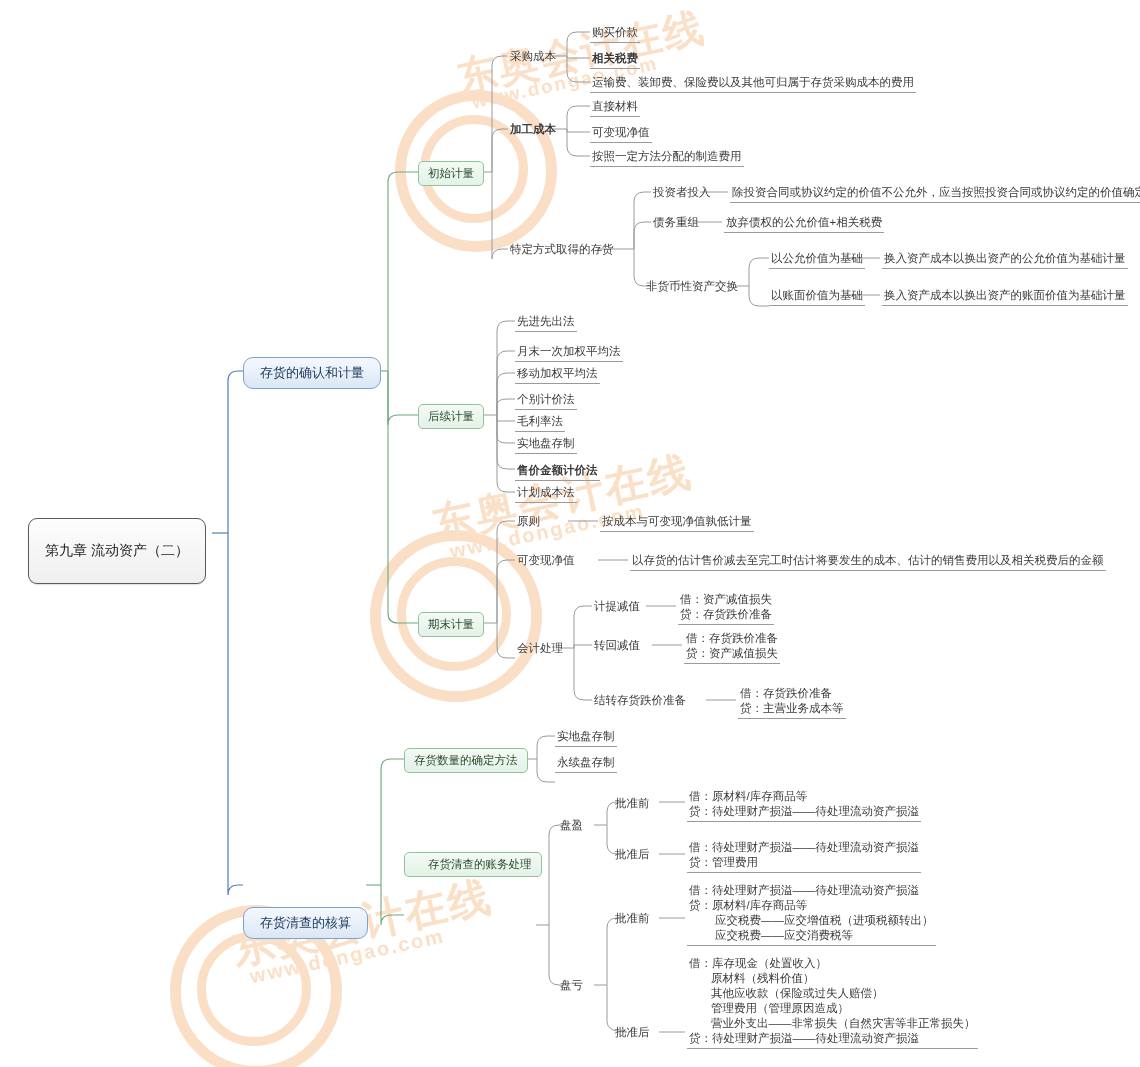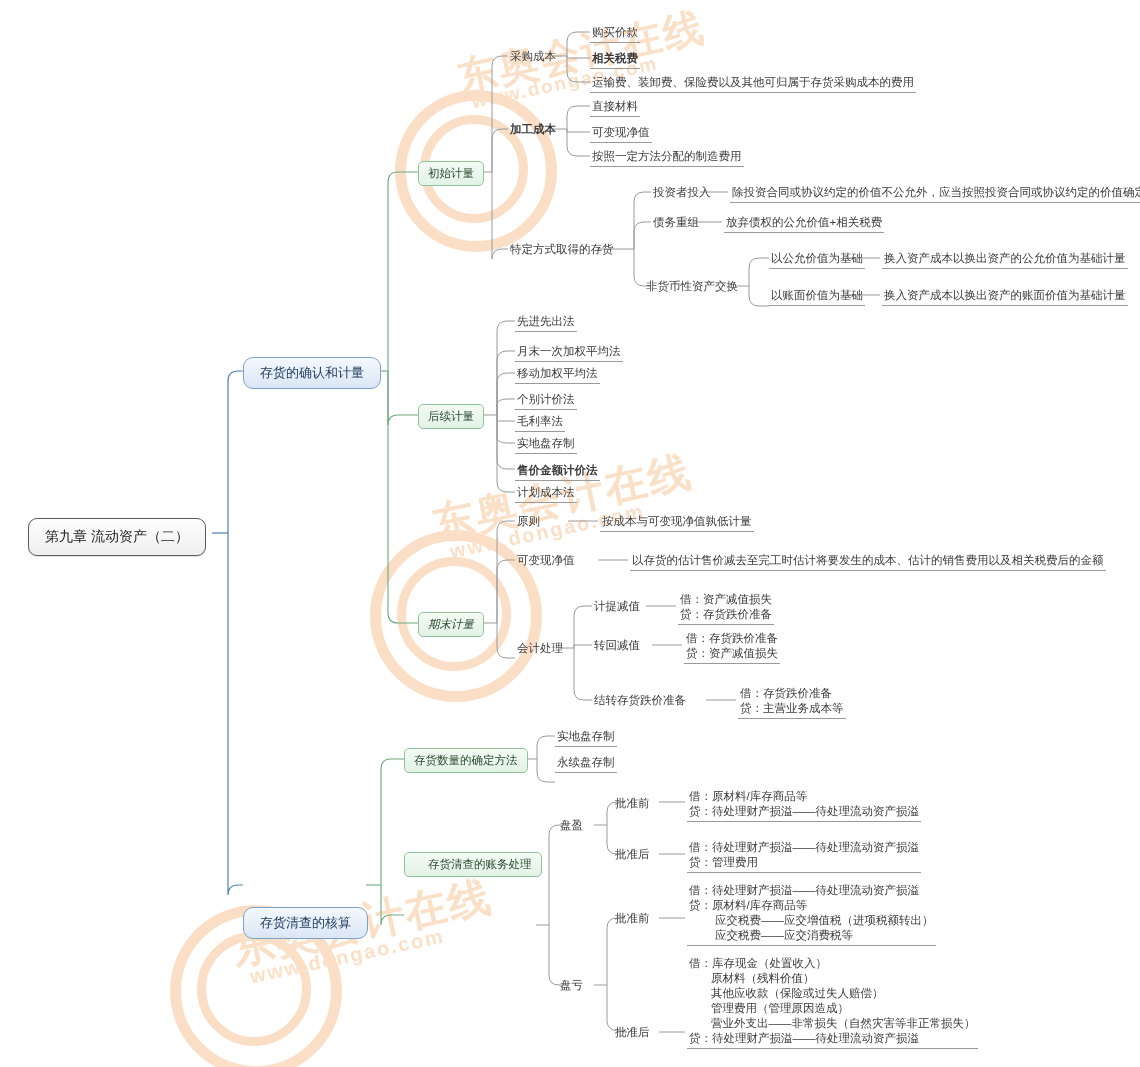--- a/index.html
+++ b/index.html
@@ -22,21 +22,21 @@
     font-family:"Liberation Sans","DejaVu Sans",sans-serif;
   }
 
   
   .node{position:absolute;box-sizing:border-box;white-space:nowrap;}
 
   .node.root{
     border:1.4px solid #5a5a5a;border-radius:9px;
     background:linear-gradient(#fdfdfd,#efefef);
     font-size:14px;color:#222;
-    padding:9px 16px;
+    padding:23px 16px;
     box-shadow:0 1px 1px rgba(0,0,0,.12);
   }
   .node.lvl2{
     border:1.2px solid #7ba2cc;border-radius:10px;
     background:linear-gradient(#f4f8fd,#dbe7f5);
     font-size:13px;color:#1f3a5c;
     padding:6px 16px;
   }
   .node.lvl3{
     border:1px solid #8fc49a;border-radius:5px;
@@ -170,21 +170,21 @@
     </g>
   </svg>
 
   <div class="node root" style="left:28px;top:518px;">第九章 流动资产（二）</div>
 
   <div class="node lvl2" style="left:243px;top:357px;">存货的确认和计量</div>
   <div class="node lvl2" style="left:243px;top:871px;margin-top:36px;">存货清查的核算</div>
 
   <div class="node lvl3" style="left:418px;top:161px;">初始计量</div>
   <div class="node lvl3" style="left:418px;top:404px;">后续计量</div>
-  <div class="node lvl3" style="left:418px;top:612px;font-style:italic;">期末计量</div>
+  <div class="node lvl3" style="left:418px;top:612px;">期末计量</div>
 
   <div class="node lvl3" style="left:404px;top:748px;">存货数量的确定方法</div>
   <div class="node lvl3" style="left:404px;top:852px;padding-left:23px;">存货清查的账务处理</div>
 
   <div class="node plain" style="left:508px;top:48px;">采购成本</div>
   <div class="node leaf" style="left:590px;top:24px;">购买价款</div>
   <div class="node leaf" style="left:590px;top:50px;font-weight:bold;">相关税费</div>
   <div class="node leaf" style="left:590px;top:74px;">运输费、装卸费、保险费以及其他可归属于存货采购成本的费用</div>
 
   <div class="node plain" style="left:508px;top:121px;font-weight:bold;">加工成本</div>

